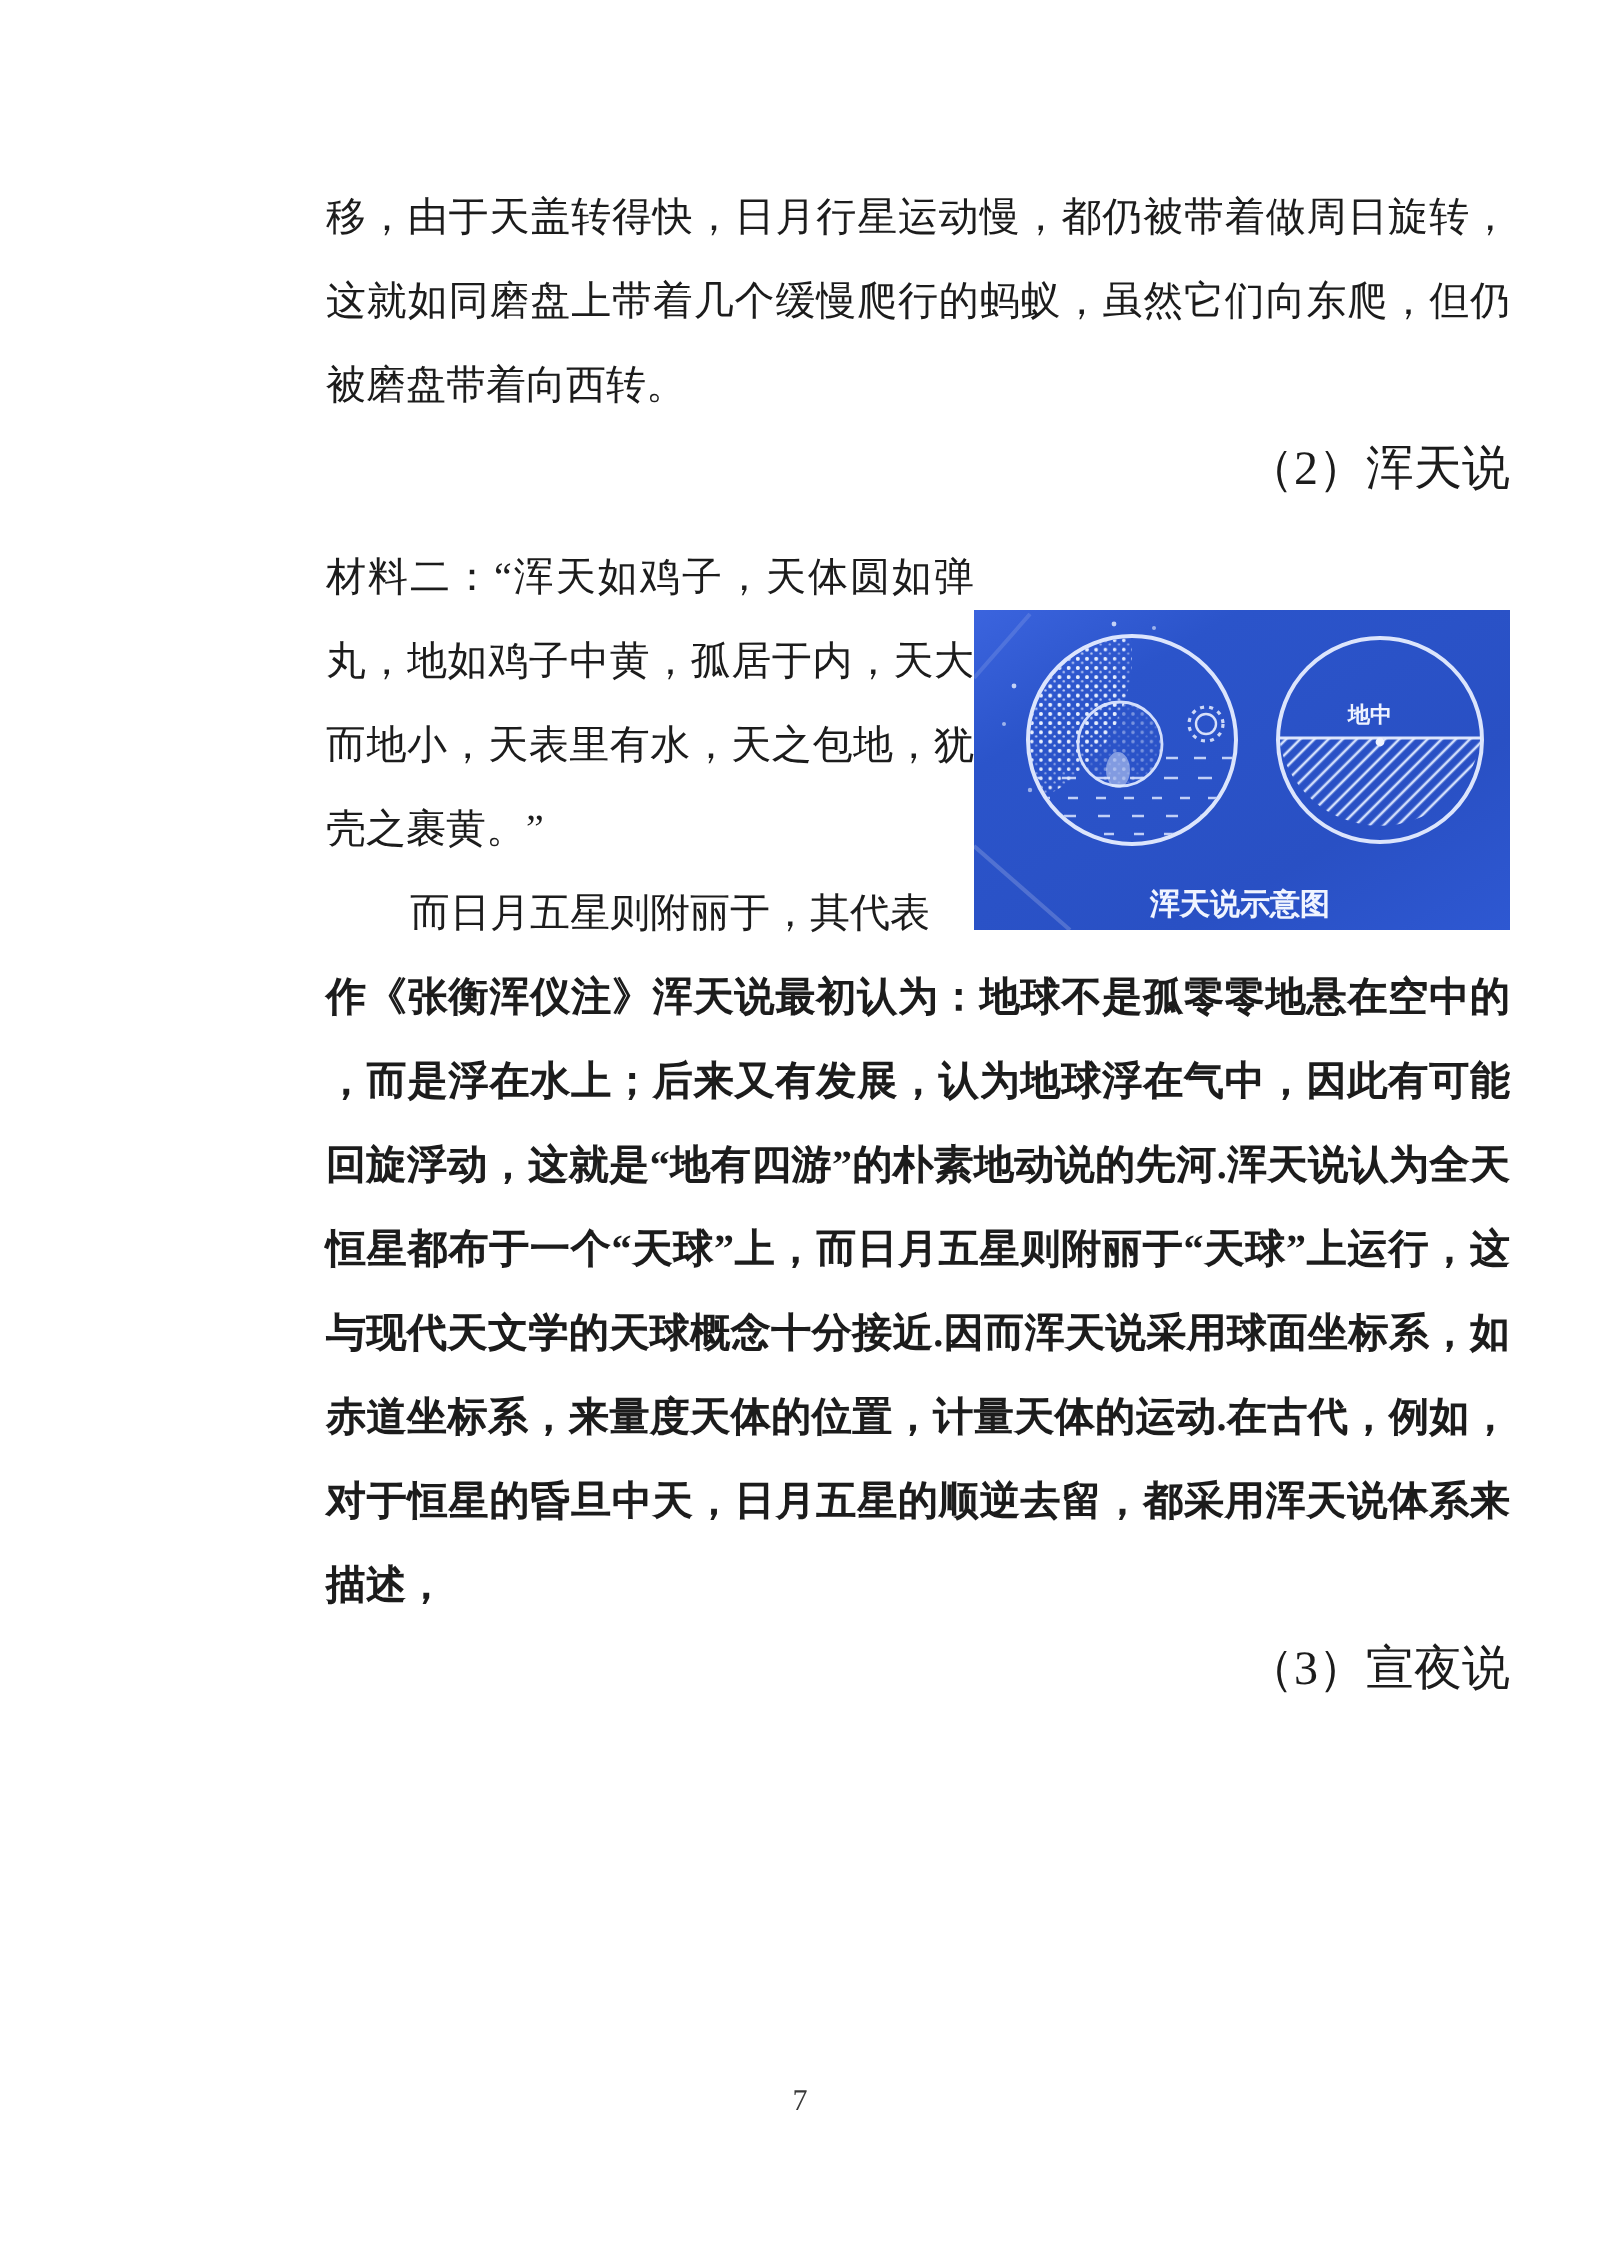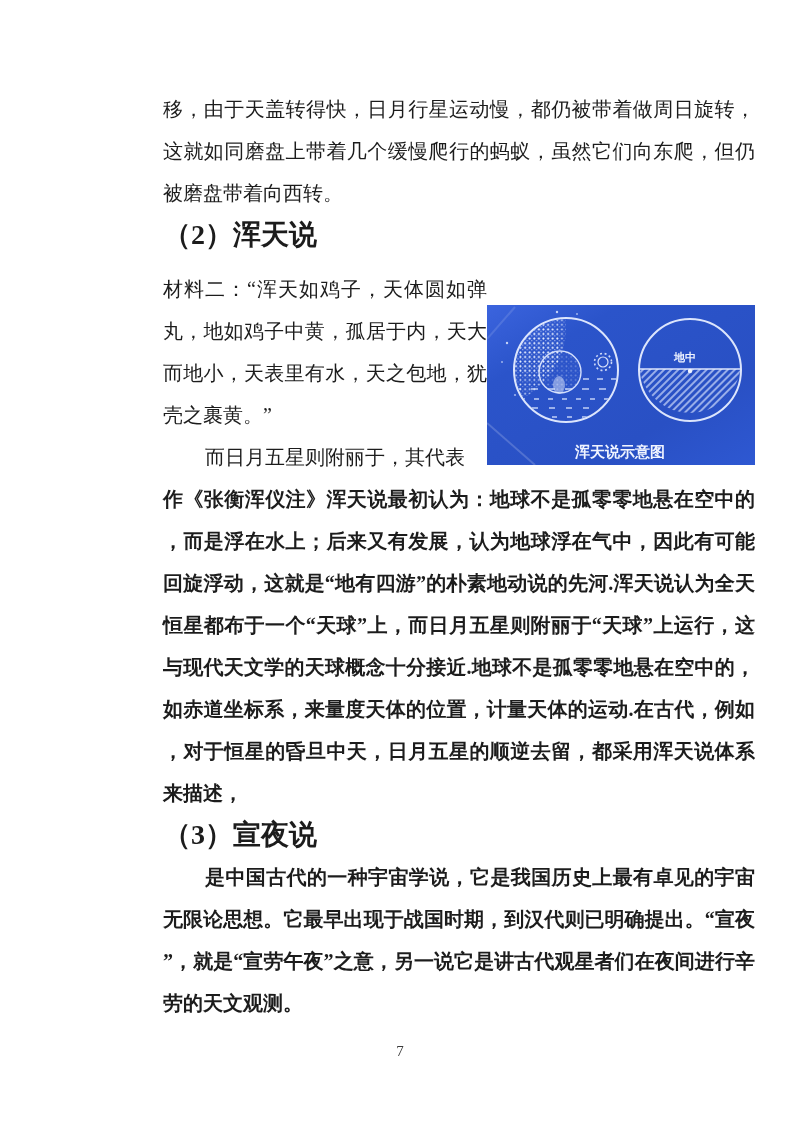--- a/index.html
+++ b/index.html
@@ -19,24 +19,24 @@
     width: 592px;
     font-size: 20px;
     line-height: 42px;
     text-align: justify;
     line-break: anywhere;
     overflow-wrap: anywhere;
     margin-left: 48px;
   }
   .content p, .content h2 { margin: 0; padding: 0; }
   .heading {
-    font-size: 28px;
+    font-size: 24px;
     line-height: 42px;
-    font-weight: bold;
-    text-align: left;
+    font-weight: normal;
+    text-align: right;
   }
   .b { font-weight: bold; }
   .indent { text-indent: 42px; }
   .figure-row { display: flex; align-items: center; margin-top: 12px; }
   .fig-left { width: 324px; flex: 0 0 324px; }
   .quote { padding-left: 33px; }
   .intro-line { text-indent: 42px; }
   .figure-box {
     flex: 0 0 268px;
     width: 268px;
@@ -134,22 +134,21 @@
             <line x1="152.5" y1="64" x2="253.5" y2="64" stroke="#e6edff" stroke-width="1.5" opacity="0.95"></line>
             <circle cx="203" cy="66" r="2.2" fill="#f0f4ff"></circle>
             <text x="198" y="56" text-anchor="middle" font-size="11" font-weight="bold" fill="#eef3ff">地中</text>
           </g>
 
           <text x="133" y="152" text-anchor="middle" font-size="15" font-weight="bold" fill="#f0f4ff">浑天说示意图</text>
         </svg>
       </div>
     </div>
 
-    <p class="para b">作《张衡浑仪注》浑天说最初认为：地球不是孤零零地悬在空中的，而是浮在水上；后来又有发展，认为地球浮在气中，因此有可能回旋浮动，这就是“地有四游”的朴素地动说的先河.浑天说认为全天恒星都布于一个“天球”上，而日月五星则附丽于“天球”上运行，这与现代天文学的天球概念十分接近.地球不是孤零零地悬在空中的，如赤道坐标系，来量度天体的位置，计量天体的运动.在古代，例如，对于恒星的昏旦中天，日月五星的顺逆去留，都采用浑天说体系来描述，</p>
+    <p class="para b">作《张衡浑仪注》浑天说最初认为：地球不是孤零零地悬在空中的，而是浮在水上；后来又有发展，认为地球浮在气中，因此有可能回旋浮动，这就是“地有四游”的朴素地动说的先河.浑天说认为全天恒星都布于一个“天球”上，而日月五星则附丽于“天球”上运行，这与现代天文学的天球概念十分接近.因而浑天说采用球面坐标系，如赤道坐标系，来量度天体的位置，计量天体的运动.在古代，例如，对于恒星的昏旦中天，日月五星的顺逆去留，都采用浑天说体系来描述，</p>
 
     <h2 class="heading">（3）宣夜说</h2>
 
-    <p class="para b indent">是中国古代的一种宇宙学说，它是我国历史上最有卓见的宇宙无限论思想。它最早出现于战国时期，到汉代则已明确提出。“宣夜”，就是“宣劳午夜”之意，另一说它是讲古代观星者们在夜间进行辛劳的天文观测。</p>
 
   </div>
 
   <div class="page-number">7</div>
 </div>
 
 </body></html>

